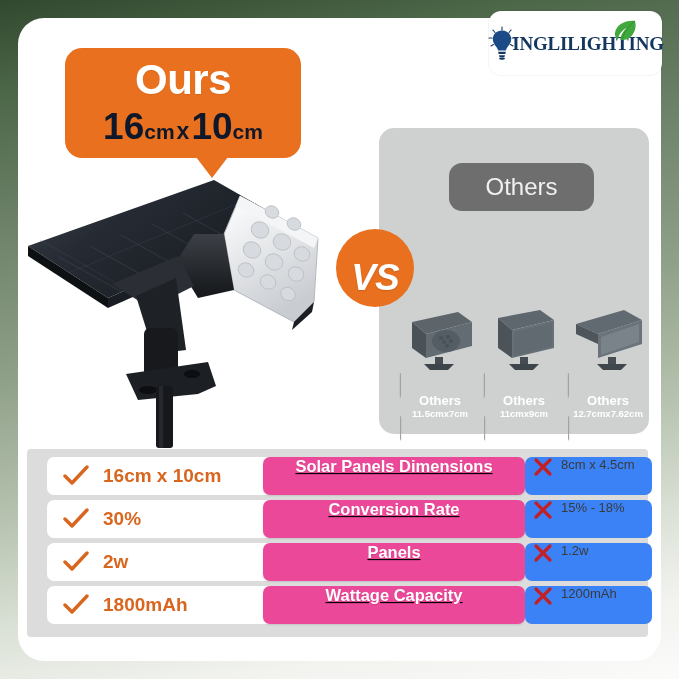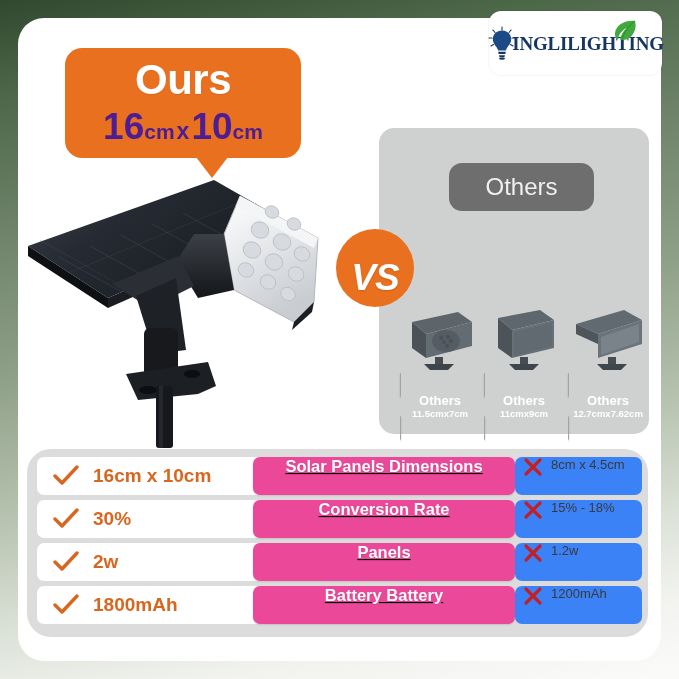--- a/index.html
+++ b/index.html
@@ -71,21 +71,21 @@
     border-left: 16px solid transparent;
     border-right: 16px solid transparent;
     border-top: 21px solid #e8701e;
   }
   #ours-title {
     color: #fff; font-size: 42px; font-weight: bold;
     line-height: 1; letter-spacing: -.5px;
     text-shadow: 0 1px 1px rgba(0,0,0,.08);
   }
   #ours-dims {
-    color: #4c1d95; line-height: 1; margin-top: 7px;
+    color: #0f172a; line-height: 1; margin-top: 7px;
     white-space: nowrap;
   }
   #ours-dims .big { font-size: 37px; font-weight: bold; }
   #ours-dims .sm  { font-size: 21px; font-weight: bold; }
   #ours-dims .x   { font-size: 23px; font-weight: bold; margin: 0 2px; }
 
   
   #product-photo { position: absolute; left: 26px; top: 178px; width: 310px; height: 270px; z-index: 3; }
 
   
@@ -141,22 +141,22 @@
   }
   .rival-tag .t1 { display:block; color:#fff; font-size:13px; font-weight:bold; line-height:1.05; }
   .rival-tag .t2 { display:block; color:#fff; font-size:9.5px; font-weight:bold; line-height:1.2; }
 
   
   #table-panel {
     position: absolute;
     left: 27px; top: 449px;
     width: 621px; height: 188px;
     background: #dcdcdc;
-    border-radius: 24px;
-    padding: 8px 10px;
+    border-radius: 4px;
+    padding: 8px 20px;
     z-index: 5;
   }
   .trow { position: relative; height: 38px; margin-bottom: 5px; }
   .trow:last-child { margin-bottom: 0; }
   .cell-ours {
     position: absolute; left: 0; top: 0;
     width: 449px; height: 38px;
     background: #fff; border-radius: 7px;
     display: flex; align-items: center;
     padding-left: 16px;
@@ -443,21 +443,21 @@
     <div class="trow">
       <div class="cell-ours">
         <span class="tick">
           <svg width="26" height="22" viewBox="0 0 26 22">
             <path d="M2 11 L9 18 L24 2" stroke="#d9661f" stroke-width="3.4" fill="none" stroke-linecap="round" stroke-linejoin="round"></path>
           </svg>
         </span>
         <span class="ours-val">1800mAh</span>
       </div>
       <div class="cell-label">
-        <span class="label-text">Battery Battery</span>
+        <span class="label-text">Wattage Capacity</span>
       </div>
       <div class="cell-others">
         <span class="xmark">
           <svg width="20" height="20" viewBox="0 0 20 20">
             <path d="M3 3 L17 17 M17 3 L3 17" stroke="#c22026" stroke-width="3.2" stroke-linecap="round"></path>
           </svg>
         </span>
         <span class="others-val">1200mAh</span>
       </div>
     </div>

